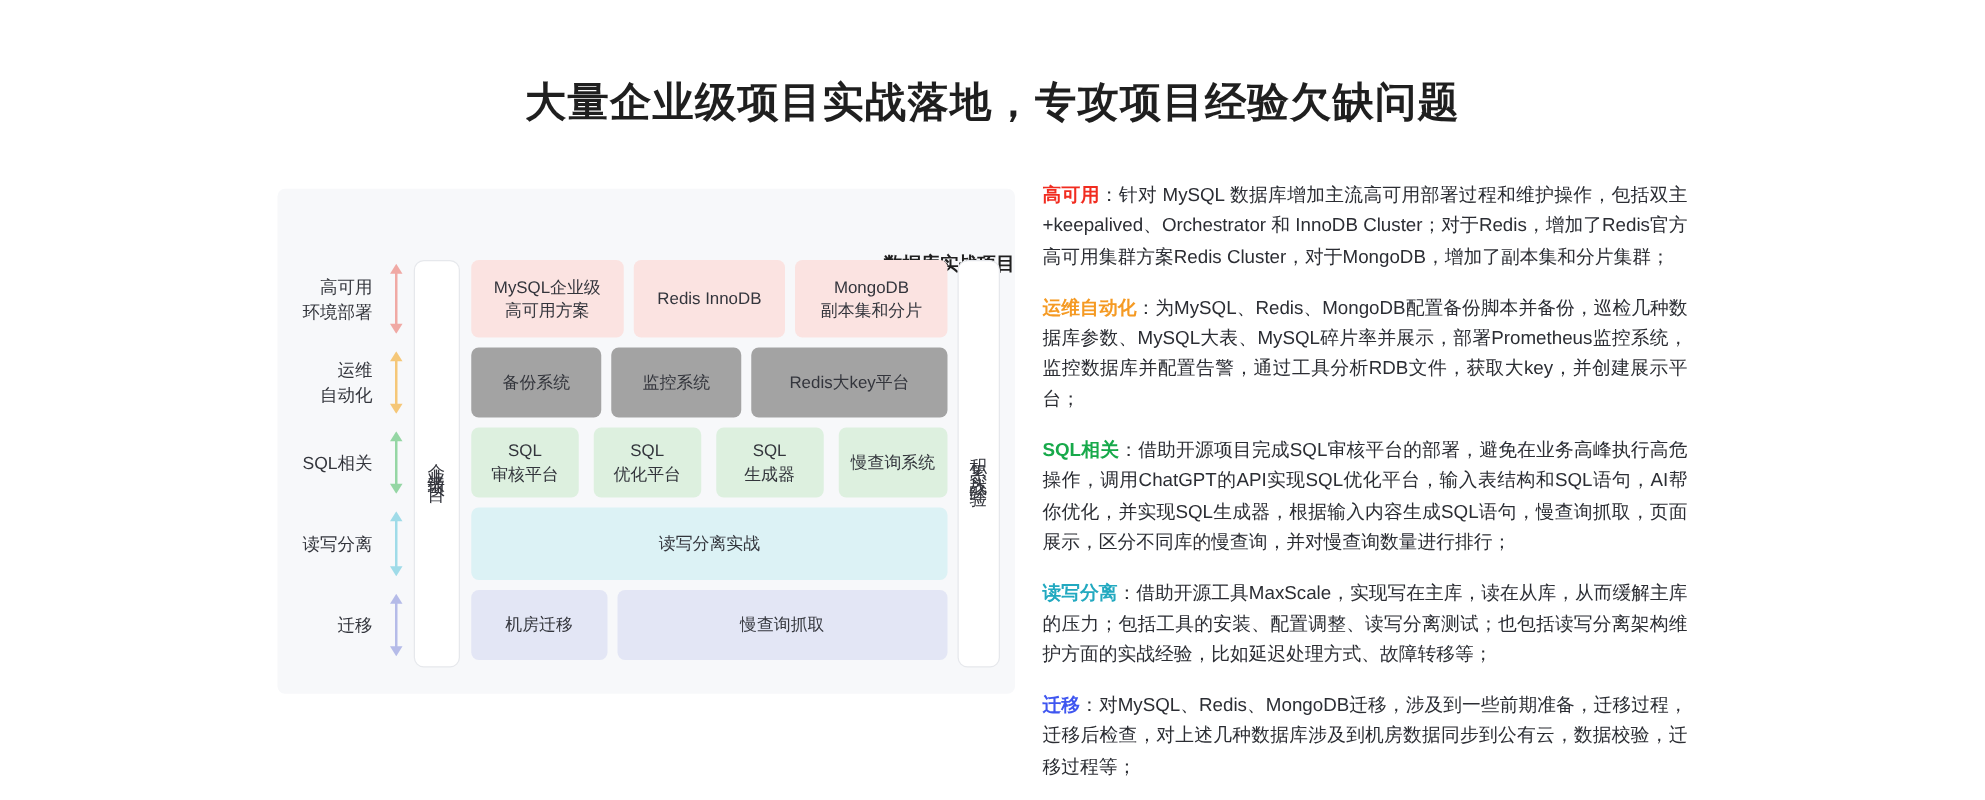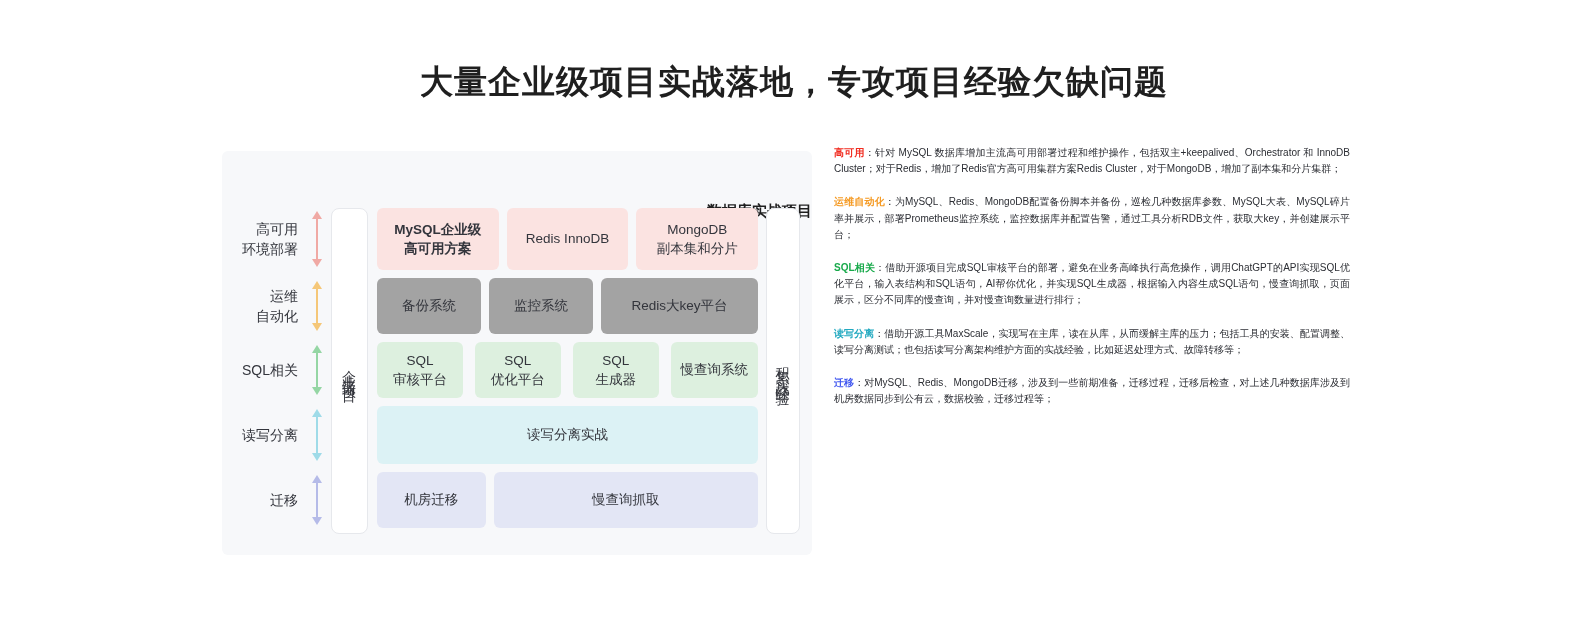--- a/index.html
+++ b/index.html
@@ -84,21 +84,21 @@
   .c-grn   { background: #ddf0df; }
   .c-cyan  { background: #dcf2f5; }
   .c-purp  { background: #e3e6f5; }
 
   
   .text-panel {
     position: absolute; left: 834px; top: 145px;
     width: 516px; height: 440px;
   }
   .para {
-    font-size: 10px; line-height: 1.62; color: #2b2d33;
+    font-size: 15px; line-height: 1.62; color: #2b2d33;
     margin-bottom: 17px; text-align: justify;
   }
   .para:last-child { margin-bottom: 0; }
   .tag { font-weight: 700; }
   .t-red  { color: #f12c20; }
   .t-org  { color: #f59a23; }
   .t-grn  { color: #17a94a; }
   .t-cyan { color: #22a9c0; }
   .t-blue { color: #3f56f0; }
 </style>
@@ -169,21 +169,21 @@
             </svg>
           </div>
         </div>
 
       <div class="side-pill">
         <span class="vtext">企业级项目</span>
       </div>
 
       <div class="rows" id="rows-host">
           <div class="row" style="height: 62px; margin-bottom: 8px;">
-            <div class="cell c-red" style="flex: 1 1 0px; font-weight: bold;">
+            <div class="cell c-red" style="flex: 1 1 0px;">
               <span>MySQL企业级<br>高可用方案</span>
             </div>
             <div class="cell c-red" style="flex: 1 1 0px;">
               <span>Redis InnoDB</span>
             </div>
             <div class="cell c-red" style="flex: 1 1 0px;">
               <span>MongoDB<br>副本集和分片</span>
             </div>
           </div>
           <div class="row" style="height: 56px; margin-bottom: 8px;">

